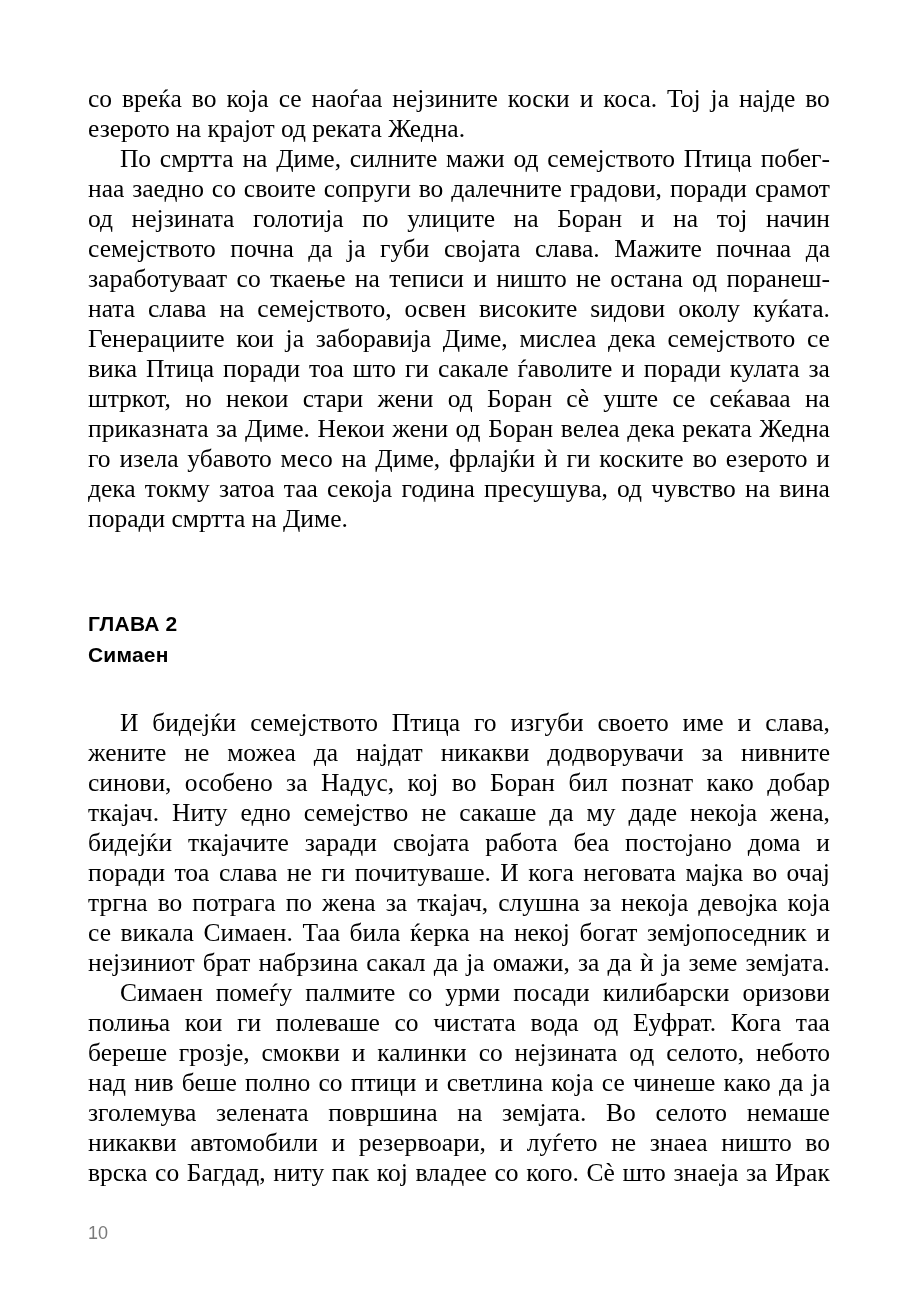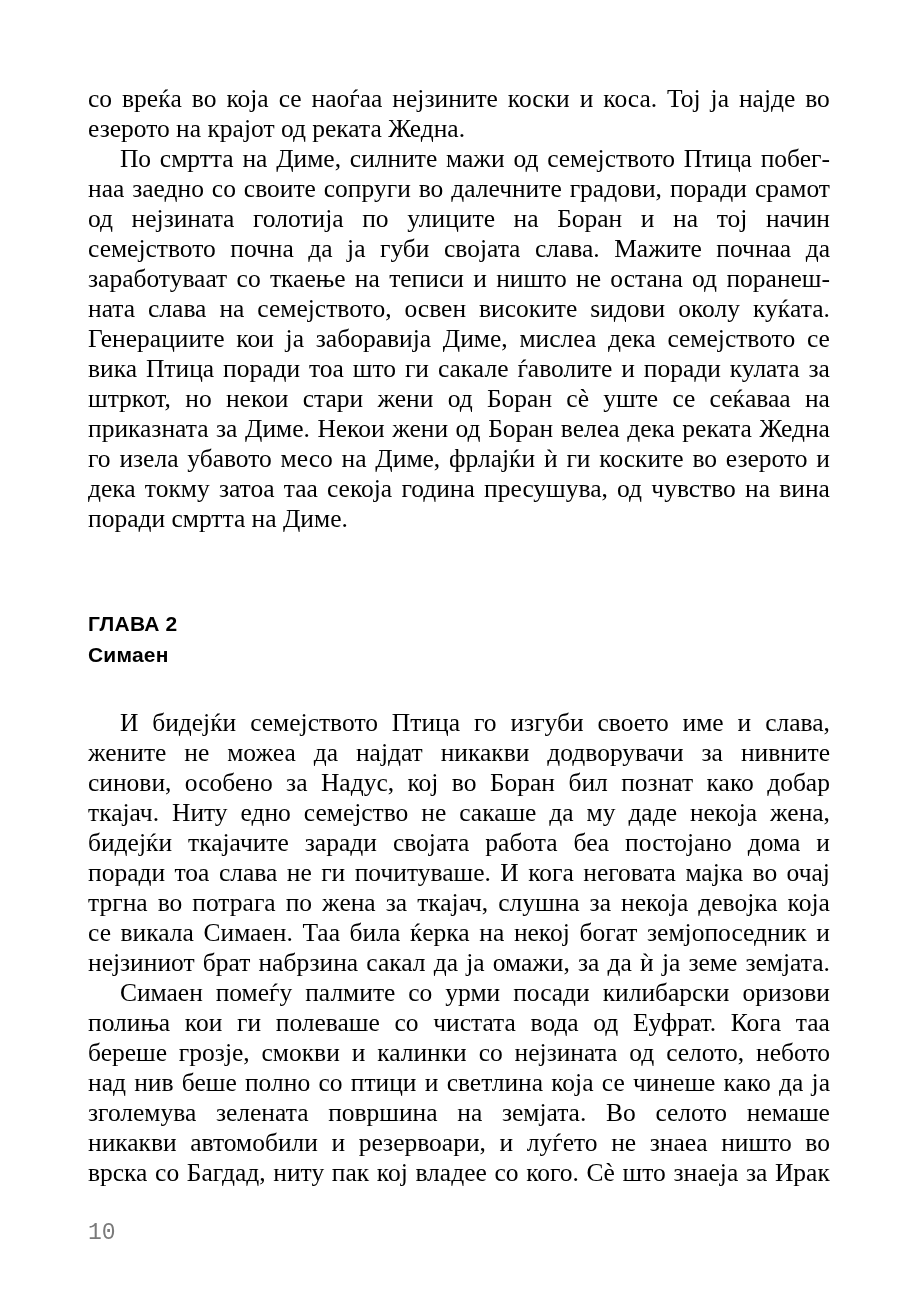--- a/index.html
+++ b/index.html
@@ -74,22 +74,22 @@
     line-height: 31px;
     letter-spacing: 0.2px;
     color: #000000;
     white-space: nowrap;
   }
 
   .page-number {
     position: absolute;
     left: 88px;
     top: 1218px;
-    font-family: Liberation Mono, monospace;
-    font-size: 23px;
+    font-family: Liberation Sans, sans-serif;
+    font-size: 18px;
     line-height: 30px;
     color: #7a7a7a;
     font-weight: normal;
   }
 </style>
 </head>
 <body>
 
 <div id="page">
 

